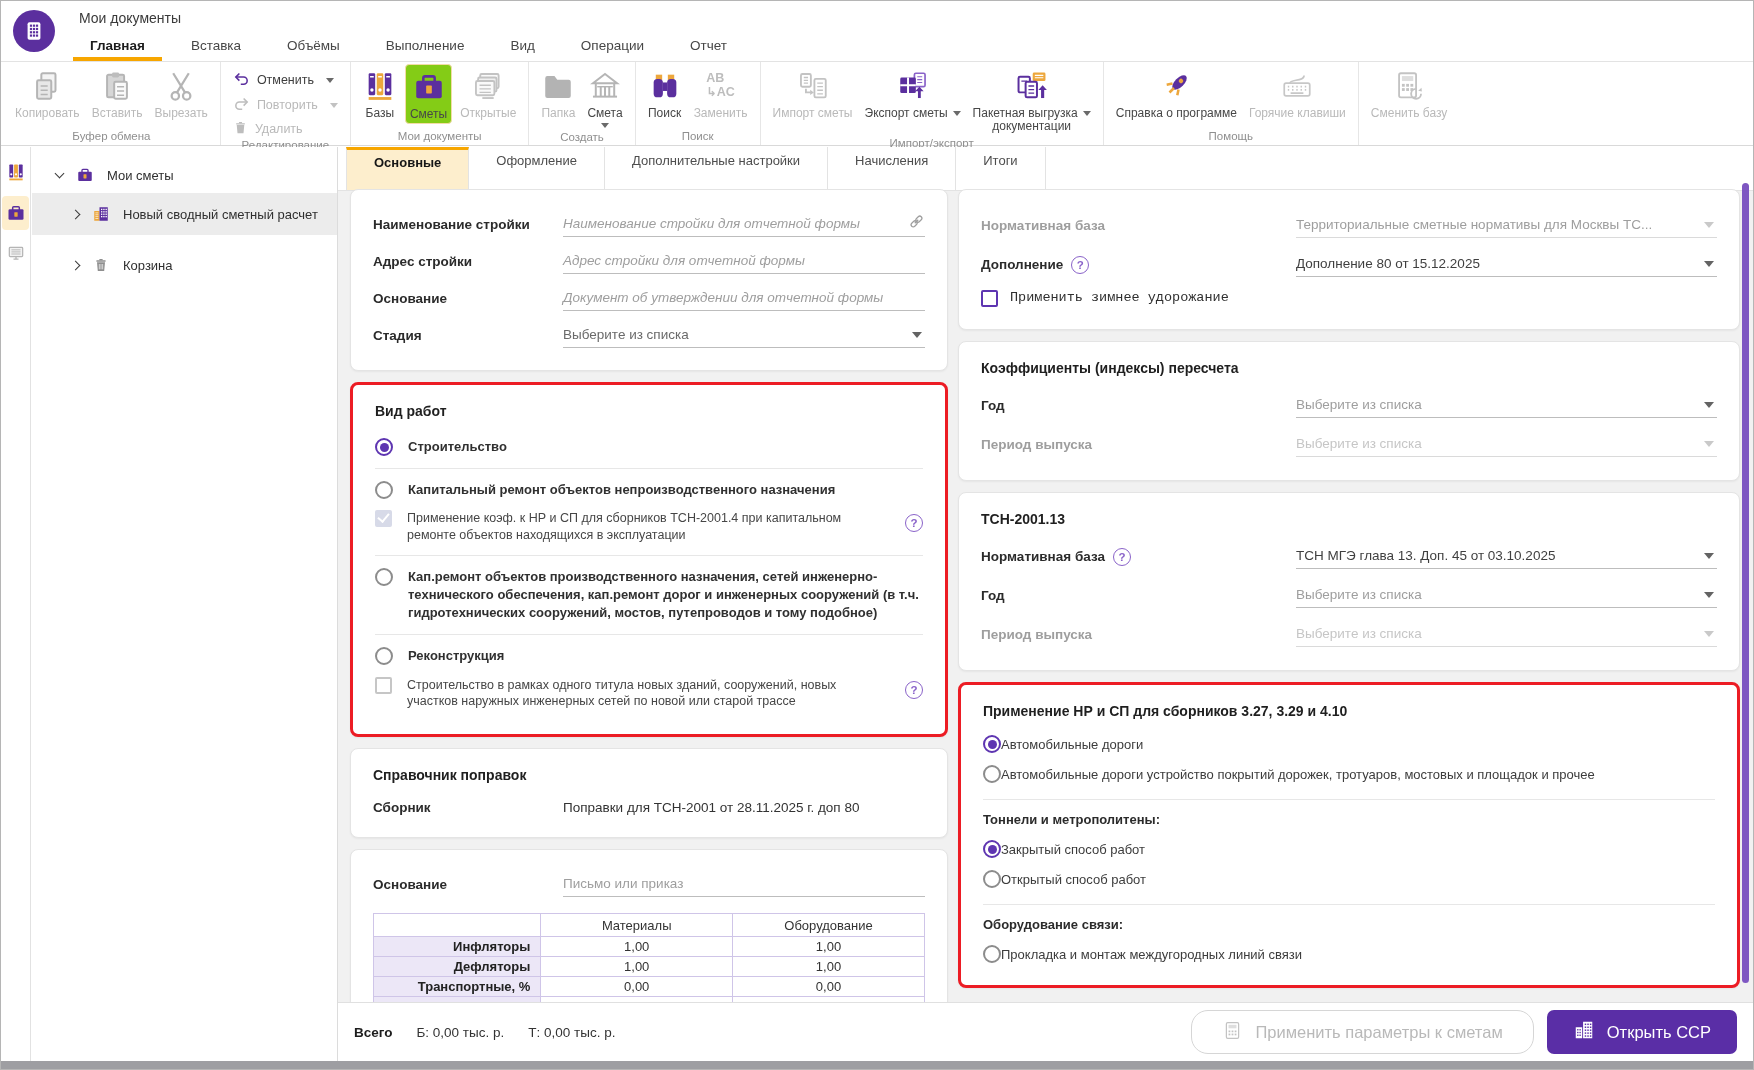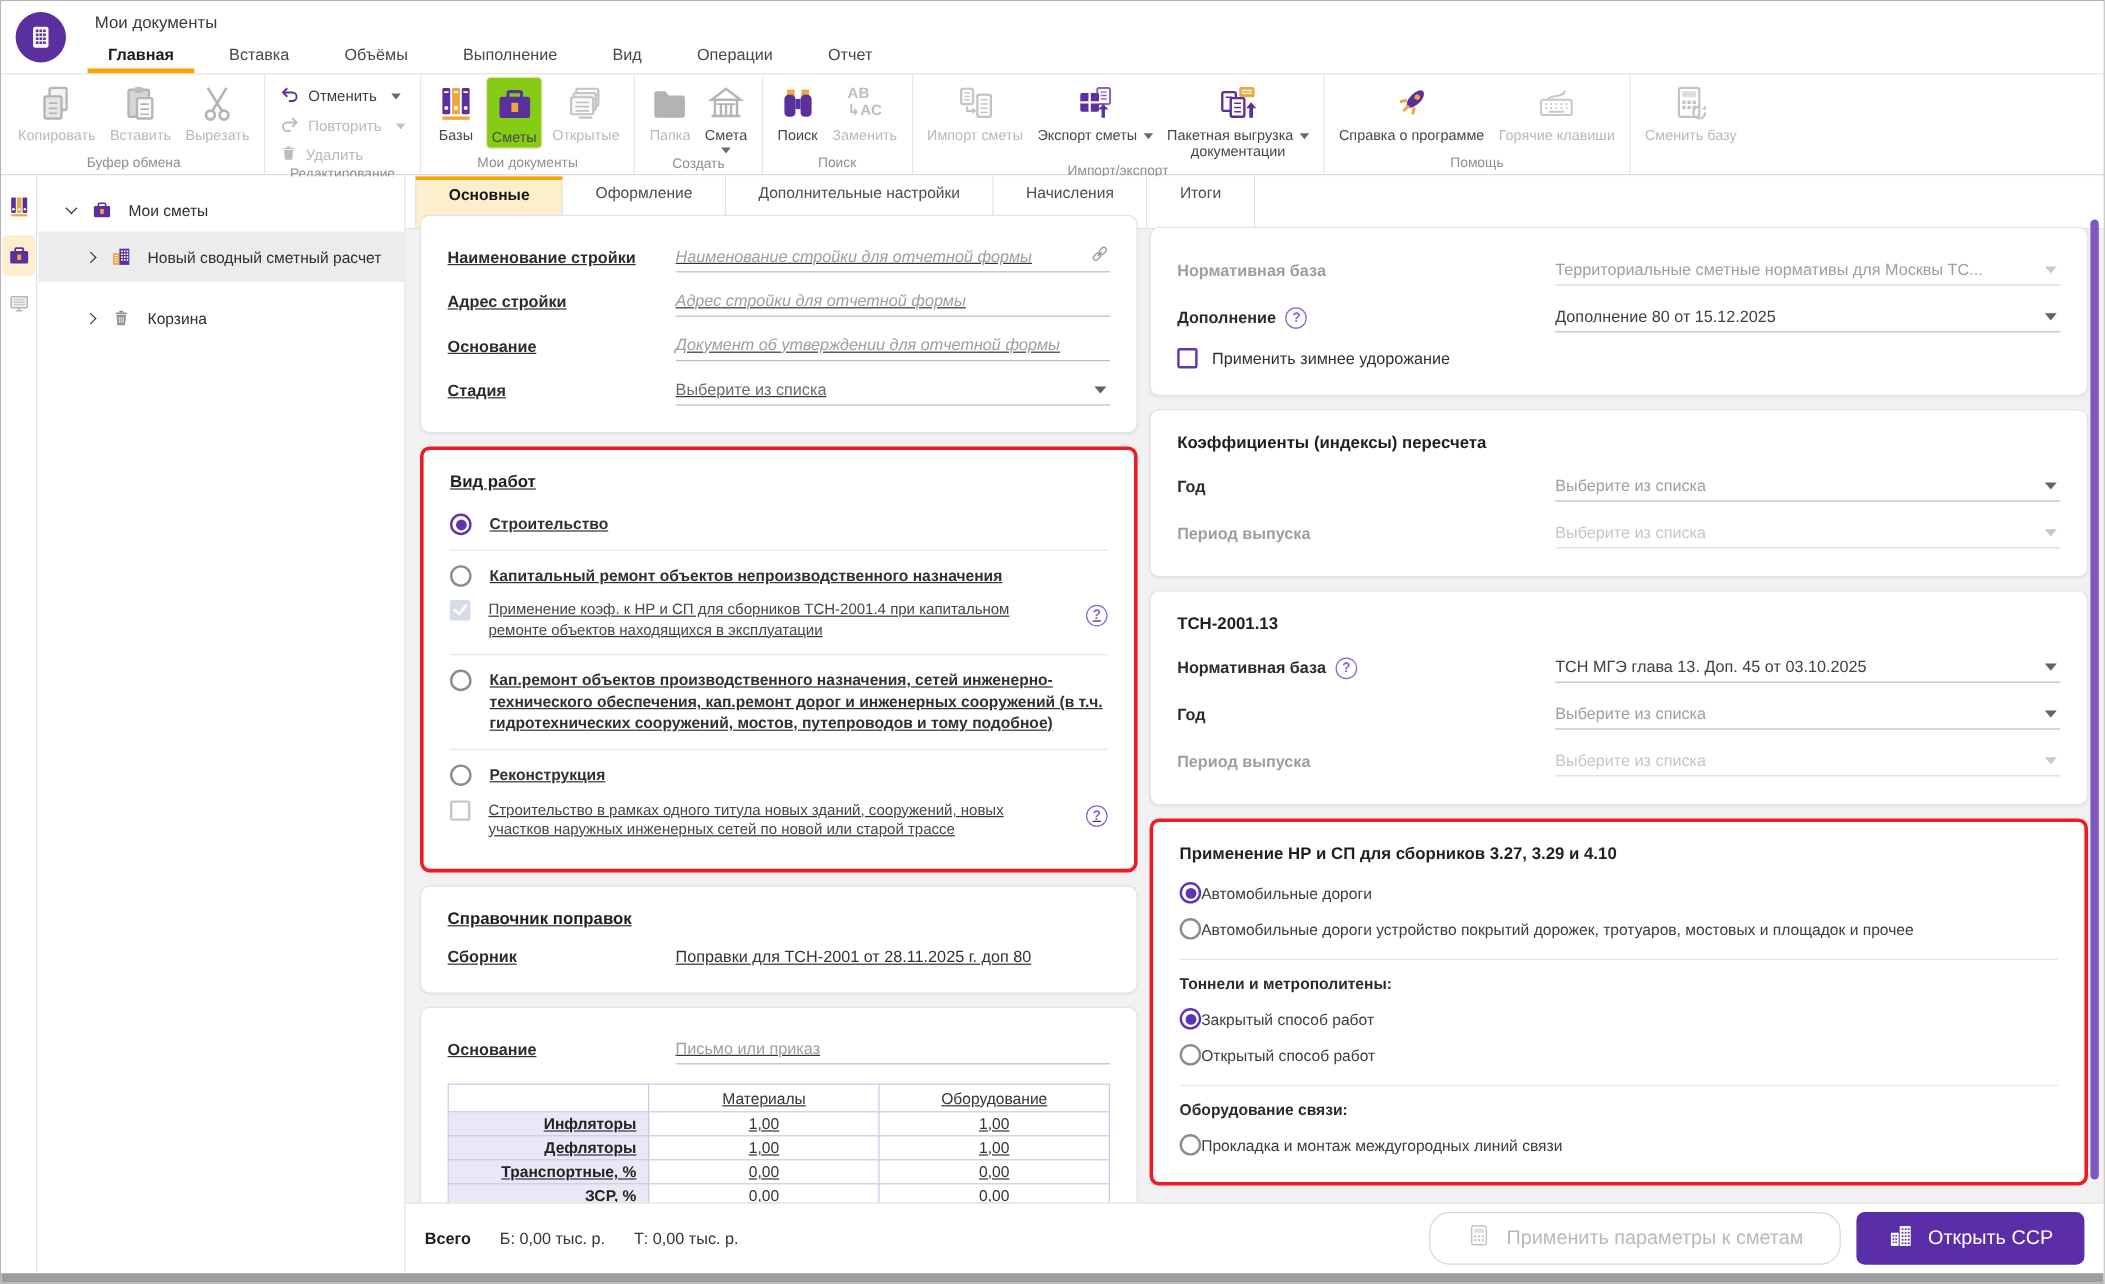--- a/index.html
+++ b/index.html
@@ -50,21 +50,21 @@
   .ticon{display:flex;align-items:center;justify-content:center;width:20px;flex:none;}
 
   
   .main{position:absolute;left:337px;top:146px;right:0;bottom:8px;background:#f1f1f1;}
   .dtabs{height:44px;display:flex;background:#fff;border-bottom:1px solid #e3e3e3;padding-left:8px;}
   .dtab{padding:0 27px;line-height:28px;font-size:13px;color:#4d4d4d;border-right:1px solid #e3e3e3;cursor:default;}
   .dtab:first-child{border-left:1px solid #e3e3e3;}
   .dtab.active{background:#fdeecd;border-top:3px solid #f7a600;line-height:25px;font-weight:700;color:#161616;}
   .content{position:absolute;top:28px;left:0;right:0;bottom:59px;overflow:hidden;}
   .vscroll{position:absolute;right:4px;top:8px;width:7px;height:800px;background:#7e57c2;border-radius:4px;}
-  .col-l{position:absolute;left:12px;top:4px;width:598px;text-decoration:underline;}
+  .col-l{position:absolute;left:12px;top:14px;width:598px;}
   .col-r{position:absolute;left:620px;top:14px;width:782px;}
   .card{background:#fff;border:1px solid #e4e4e4;border-radius:8px;box-shadow:0 1px 2px rgba(0,0,0,.05);
     padding:16px 22px;margin-bottom:11px;}
   .card.red{border:3px solid #ec1c24;}
   .ctitle{font-size:14px;font-weight:700;color:#1f1f1f;margin:2px 0 10px;}
 
   .grow{display:grid;grid-template-columns:190px 1fr;align-items:center;min-height:37px;}
   .grow-r{display:grid;grid-template-columns:315px 1fr;align-items:center;min-height:39px;}
   .flabel{font-weight:700;color:#2b2b2b;font-size:13.5px;display:flex;align-items:center;gap:8px;}
   .flabel.dim{color:#9e9e9e;}
@@ -95,21 +95,21 @@
     border-right:2.5px solid #fff;border-bottom:2.5px solid #fff;transform:rotate(40deg);}
 
   .opt{display:flex;align-items:flex-start;gap:15px;padding:9px 0;}
   .opt .olabel{font-weight:700;font-size:13px;color:#303030;line-height:1.4;}
   .optnote{display:flex;align-items:flex-start;gap:15px;padding:2px 0 9px;}
   .optnote .ntext{font-size:12.5px;color:#464646;line-height:1.3;flex:1;}
   .optnote .q{margin-top:4px;}
   .sep{border-top:1px solid #e7e7e7;margin:3px 0;}
   .opt2{display:flex;align-items:center;padding:6px 0;font-size:13px;color:#3c3c3c;}
   .sublabel{font-weight:700;font-size:13px;color:#2b2b2b;margin:12px 0 7px;}
-  .cbrow{display:flex;align-items:center;gap:12px;font-size:13.5px;color:#2f2f2f;padding:6px 0;}
+  .cbrow{display:flex;align-items:flex-start;gap:12px;font-size:13.5px;color:#2f2f2f;padding:6px 0;font-family:Liberation Mono, monospace;}
 
   .ptable{border-collapse:collapse;margin-top:10px;width:100%;}
   .ptable td{border:1px solid #cfc5e8;font-size:13px;padding:2px 10px;height:20px;}
   .ptable .hcell{text-align:center;color:#333;height:23px;}
   .ptable .rlabel{background:#ece7f7;font-weight:700;text-align:right;width:168px;color:#222;}
   .ptable .vcell{text-align:center;width:193px;}
 
   
   .statusbar{position:absolute;left:0;right:0;bottom:0;height:59px;background:#fff;border-top:1px solid #e0e0e0;
     display:flex;align-items:center;padding:0 16px;gap:24px;}

